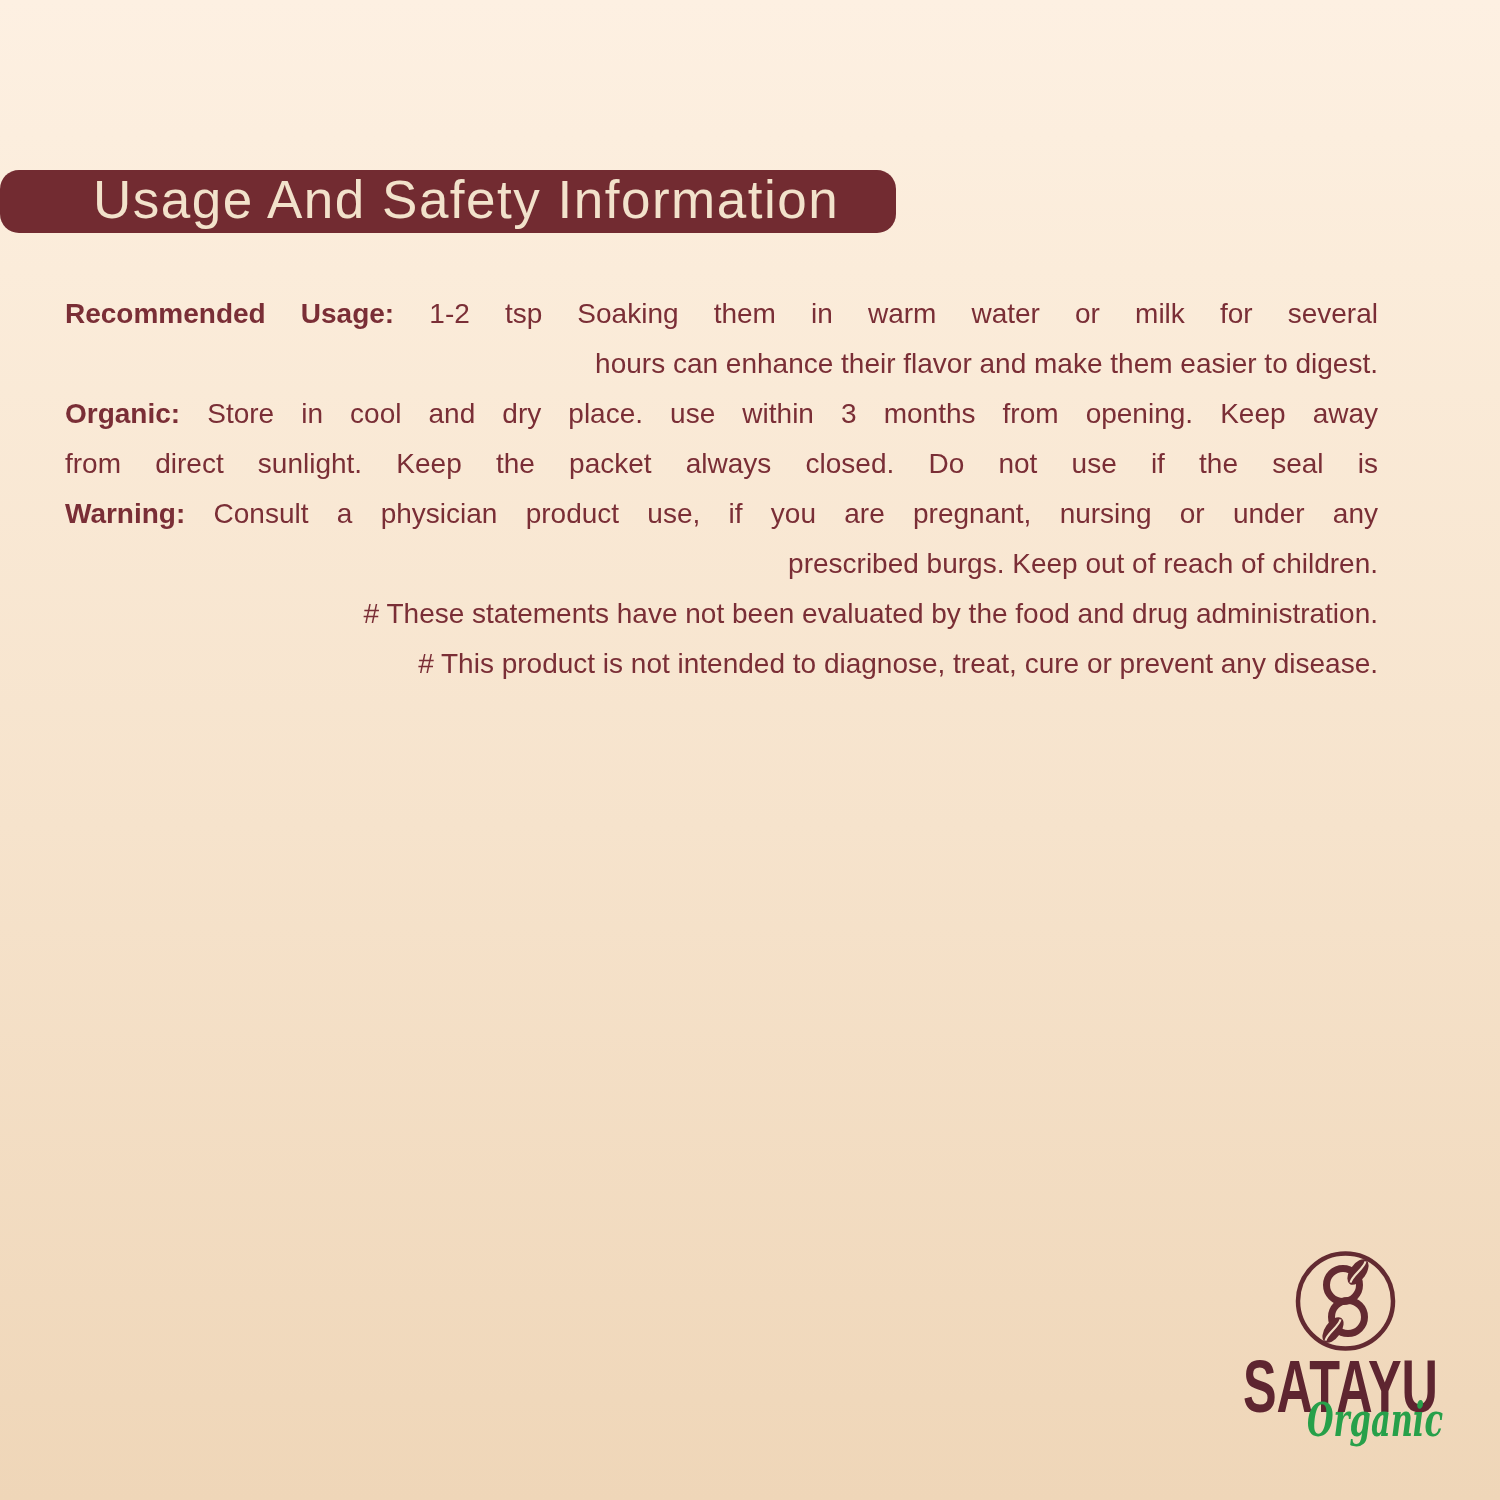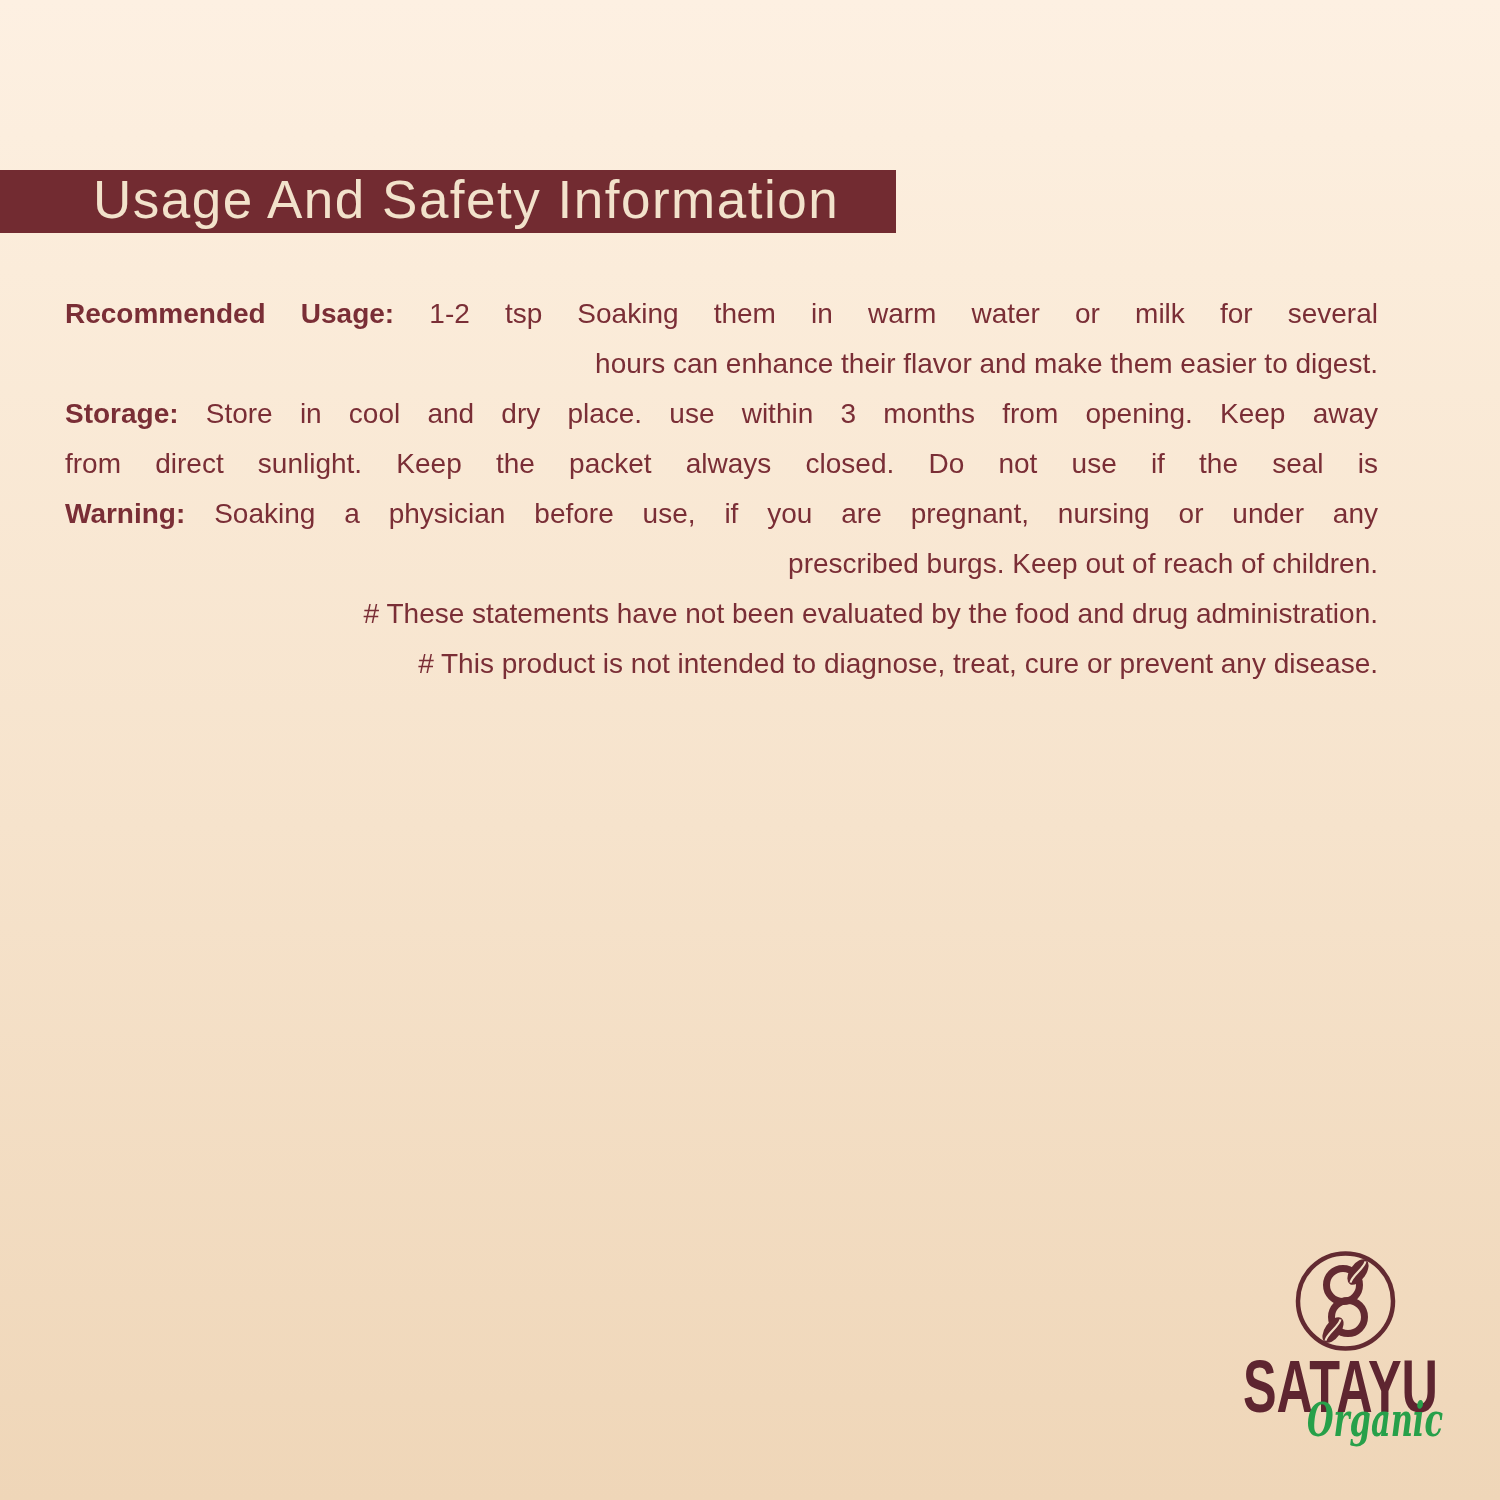--- a/index.html
+++ b/index.html
@@ -13,20 +13,21 @@
 
   
   .header-bar{
     position:absolute;
     left:0; top:170px;
     width:896px; height:63px;
     background:#722B31;
     display:flex; align-items:center;
     box-sizing:border-box;
     padding-left:93px;
+    border-radius:19px;
   }
   .header-bar .title{
     color:#F2E2CB;
     font-size:53px;
     font-weight:400;
     letter-spacing:1.5px;
     white-space:nowrap;
     line-height:1;
     padding-bottom:4px;
   }
@@ -63,23 +64,23 @@
 
 <div class="canvas">
 
   <div class="header-bar">
     <span class="title">Usage And Safety Information</span>
   </div>
 
   <div class="body-text">
       <div class="line stretch"><b>Recommended Usage:</b><span> 1-2 tsp Soaking them in warm water or milk for several</span></div>
       <div class="line"><span>hours can enhance their flavor and make them easier to digest.</span></div>
-      <div class="line stretch"><b>Storage:</b><span> Store in cool and dry place. use within 3 months from opening. Keep away</span></div>
+      <div class="line stretch"><b>Organic:</b><span> Store in cool and dry place. use within 3 months from opening. Keep away</span></div>
       <div class="line stretch"><span>from direct sunlight. Keep the packet always closed. Do not use if the seal is</span></div>
-      <div class="line stretch"><b>Warning:</b><span> Soaking a physician before use, if you are pregnant, nursing or under any</span></div>
+      <div class="line stretch"><b>Warning:</b><span> Consult a physician product use, if you are pregnant, nursing or under any</span></div>
       <div class="line"><span>prescribed burgs. Keep out of reach of children.</span></div>
       <div class="line"><span># These statements have not been evaluated by the food and drug administration.</span></div>
       <div class="line"><span># This product is not intended to diagnose, treat, cure or prevent any disease.</span></div>
     </div>
 
   <svg class="logo" viewBox="0 0 230 215" xmlns="http://www.w3.org/2000/svg">
     <g>
 
       <circle cx="115.5" cy="56" r="47.5" fill="none" stroke="#632A31" stroke-width="4.5"></circle>
 

